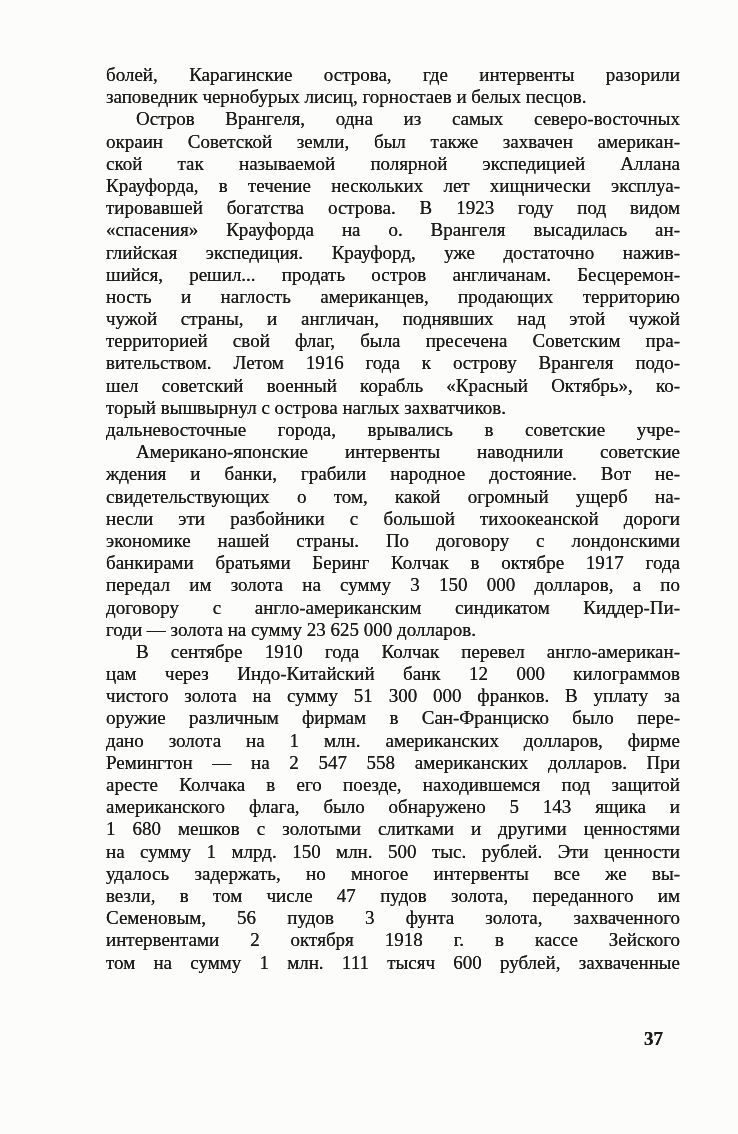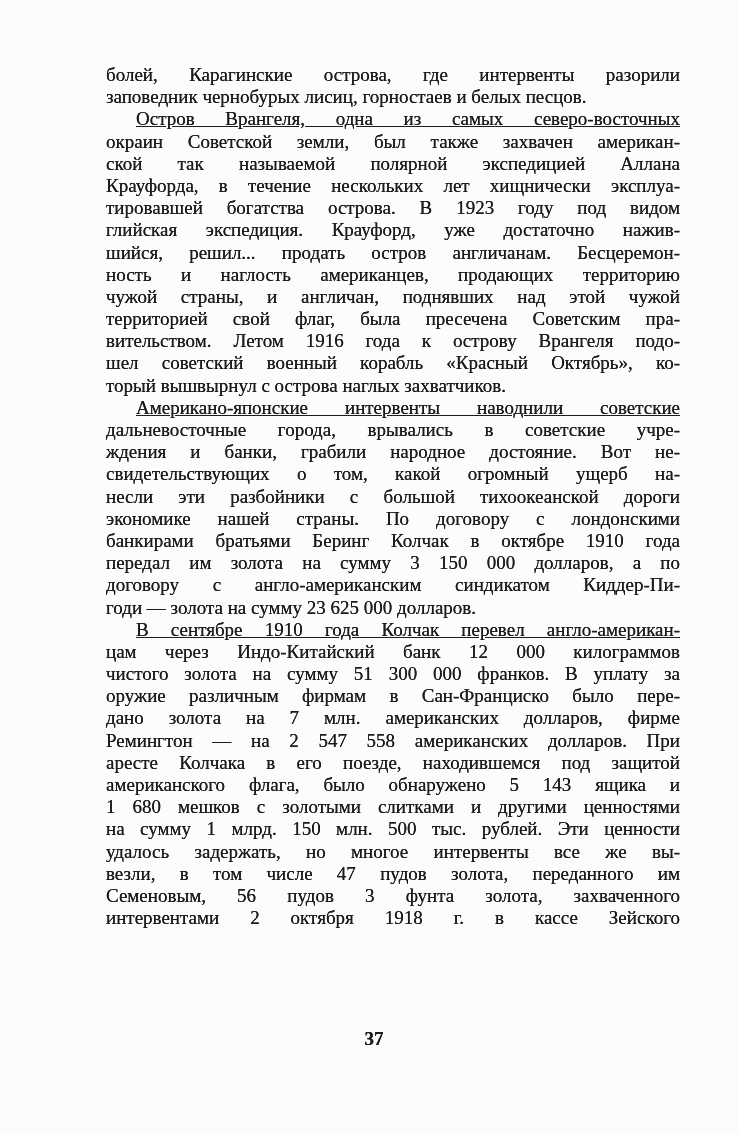--- a/index.html
+++ b/index.html
@@ -33,74 +33,75 @@
     text-align: justify;
     text-align-last: justify;
     white-space: nowrap;
     height: 22.2px;
   }
   .line.end {
     text-align-last: left;
   }
   .line.indent {
     text-indent: 30px;
-    text-decoration: underline;
   }
   .page-number {
     position: absolute;
     left: 85px;
     top: 1028px;
     width: 578px;
-    text-align: center;
+    text-align: right;
     font-family: "Liberation Serif", "DejaVu Serif", serif;
     font-size: 19px;
     font-weight: bold;
     color: var(--ink, #1c1c1c);
     text-shadow: 0 0 0.5px currentColor;
   }
 </style>
 </head>
 <body style="--paper: #fcfcfa; --ink: #1c1c1c;">
 
 <div class="page">
   <div class="text-block">
       <div class="line">болей, Карагинские острова, где интервенты разорили</div>
       <div class="line end">заповедник чернобурых лисиц, горностаев и белых песцов.</div>
       <div class="line indent">Остров Врангеля, одна из самых северо-восточных</div>
       <div class="line">окраин Советской земли, был также захвачен американ-</div>
       <div class="line">ской так называемой полярной экспедицией Аллана</div>
       <div class="line">Крауфорда, в течение нескольких лет хищнически эксплуа-</div>
       <div class="line">тировавшей богатства острова. В 1923 году под видом</div>
+      <div class="line">«спасения» Крауфорда на о. Врангеля высадилась ан-</div>
       <div class="line">глийская экспедиция. Крауфорд, уже достаточно нажив-</div>
       <div class="line">шийся, решил... продать остров англичанам. Бесцеремон-</div>
       <div class="line">ность и наглость американцев, продающих территорию</div>
       <div class="line">чужой страны, и англичан, поднявших над этой чужой</div>
       <div class="line">территорией свой флаг, была пресечена Советским пра-</div>
       <div class="line">вительством. Летом 1916 года к острову Врангеля подо-</div>
       <div class="line">шел советский военный корабль «Красный Октябрь», ко-</div>
       <div class="line end">торый вышвырнул с острова наглых захватчиков.</div>
+      <div class="line">дальневосточные города, врывались в советские учре-</div>
       <div class="line indent">Американо-японские интервенты наводнили советские</div>
-      <div class="line">дальневосточные города, врывались в советские учре-</div>
       <div class="line">ждения и банки, грабили народное достояние. Вот не-</div>
       <div class="line">свидетельствующих о том, какой огромный ущерб на-</div>
       <div class="line">несли эти разбойники с большой тихоокеанской дороги</div>
       <div class="line">экономике нашей страны. По договору с лондонскими</div>
-      <div class="line">банкирами братьями Беринг Колчак в октябре 1910 года</div>
+      <div class="line">банкирами братьями Беринг Колчак в октябре 1917 года</div>
       <div class="line">передал им золота на сумму 3 150 000 долларов, а по</div>
       <div class="line">договору с англо-американским синдикатом Киддер-Пи-</div>
       <div class="line end">годи — золота на сумму 23 625 000 долларов.</div>
       <div class="line indent">В сентябре 1910 года Колчак перевел англо-американ-</div>
       <div class="line">цам через Индо-Китайский банк 12 000 килограммов</div>
       <div class="line">чистого золота на сумму 51 300 000 франков. В уплату за</div>
       <div class="line">оружие различным фирмам в Сан-Франциско было пере-</div>
-      <div class="line">дано золота на 7 млн. американских долларов, фирме</div>
+      <div class="line">дано золота на 1 млн. американских долларов, фирме</div>
       <div class="line">Ремингтон — на 2 547 558 американских долларов. При</div>
       <div class="line">аресте Колчака в его поезде, находившемся под защитой</div>
       <div class="line">американского флага, было обнаружено 5 143 ящика и</div>
       <div class="line">1 680 мешков с золотыми слитками и другими ценностями</div>
       <div class="line">на сумму 1 млрд. 150 млн. 500 тыс. рублей. Эти ценности</div>
       <div class="line">удалось задержать, но многое интервенты все же вы-</div>
       <div class="line">везли, в том числе 47 пудов золота, переданного им</div>
       <div class="line">Семеновым, 56 пудов 3 фунта золота, захваченного</div>
       <div class="line">интервентами 2 октября 1918 г. в кассе Зейского</div>
+      <div class="line">том на сумму 1 млн. 111 тысяч 600 рублей, захваченные</div>
     </div>
   <div class="page-number">37</div>
 </div>
 
 </body></html>

